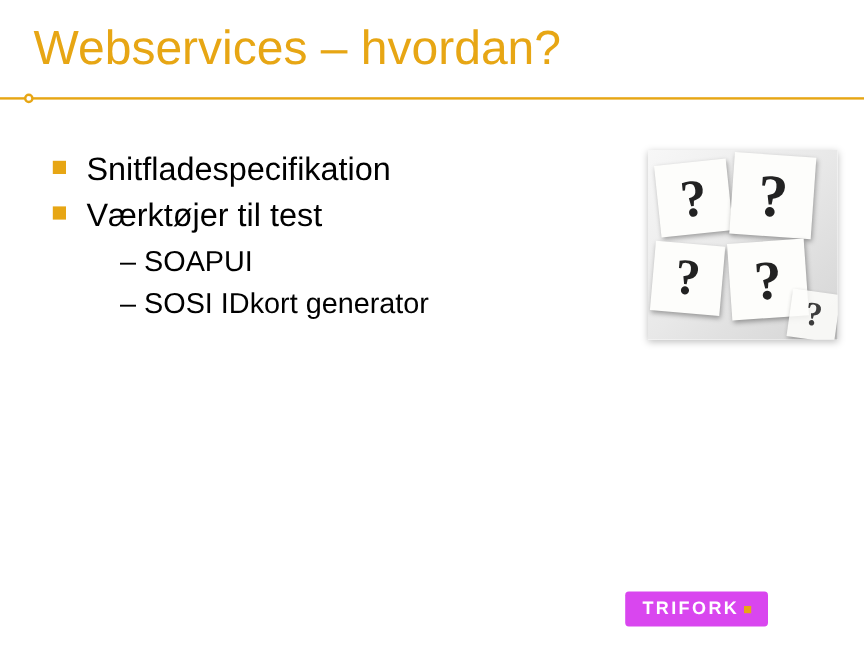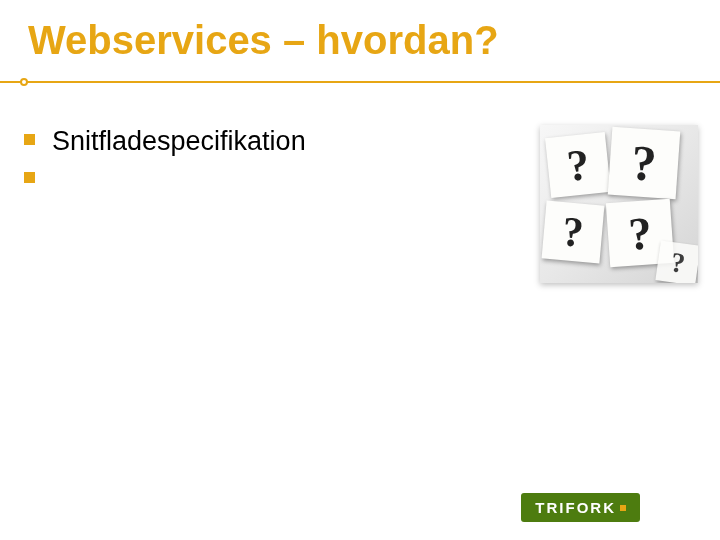--- a/index.html
+++ b/index.html
@@ -7,21 +7,21 @@
     width: 720px;
     height: 540px;
     background: #ffffff;
     font-family: Arial, Helvetica, sans-serif;
     position: relative;
     overflow: hidden;
   }
   .title {
     color: #e7a614;
     font-size: 40px;
-    font-weight: bold;
+    font-weight: normal;
     padding: 18px 15px 10px 28px;
   }
   .divider-wrap {
     position: relative;
     height: 10px;
     margin-top: 4px;
   }
   .divider-line {
     position: absolute;
     left: 0;
@@ -34,21 +34,21 @@
     position: absolute;
     left: 20px;
     top: 1px;
     width: 8px;
     height: 8px;
     border: 2px solid #e7a614;
     background: #fff;
     border-radius: 50%;
   }
   .content {
-    padding: 36px 0 0 24px;
+    padding: 36px 0 0 44px;
     position: relative;
   }
   .main-list {
     list-style: none;
     color: #000;
   }
   .main-list > li {
     font-size: 27px;
     line-height: 1.35;
     position: relative;
@@ -100,21 +100,21 @@
   .n1 { width: 60px; height: 60px; left: 8px; top: 10px; font-size: 44px; transform: rotate(-6deg); }
   .n2 { width: 68px; height: 68px; left: 70px; top: 4px; font-size: 50px; transform: rotate(4deg); }
   .n3 { width: 58px; height: 58px; left: 4px; top: 78px; font-size: 42px; transform: rotate(5deg); }
   .n4 { width: 64px; height: 64px; left: 68px; top: 76px; font-size: 46px; transform: rotate(-4deg); }
   .n5 { width: 40px; height: 40px; left: 118px; top: 118px; font-size: 28px; transform: rotate(8deg); opacity: 0.85; }
 
   .logo {
     position: absolute;
     right: 80px;
     bottom: 18px;
-    background: #4d7c0f;
+    background: #d946ef;
     color: #fff;
     font-family: Arial, sans-serif;
     font-weight: bold;
     font-size: 15px;
     letter-spacing: 2px;
     padding: 6px 14px 6px 14px;
     border-radius: 3px;
     display: flex;
     align-items: center;
   }
@@ -133,20 +133,25 @@
 
 <div class="divider-wrap">
   <div class="divider-line"></div>
   <div class="divider-dot"></div>
 </div>
 
 <div class="content">
   <ul class="main-list">
     <li>Snitfladespecifikation</li>
     <li>
+      <span>Værktøjer til test</span>
+      <ul class="sub-list">
+        <li>SOAPUI</li>
+        <li>SOSI IDkort generator</li>
+      </ul>
     </li>
   </ul>
 </div>
 
 <div class="img-box">
   <div class="note n1">?</div>
   <div class="note n2">?</div>
   <div class="note n3">?</div>
   <div class="note n4">?</div>
   <div class="note n5">?</div>

